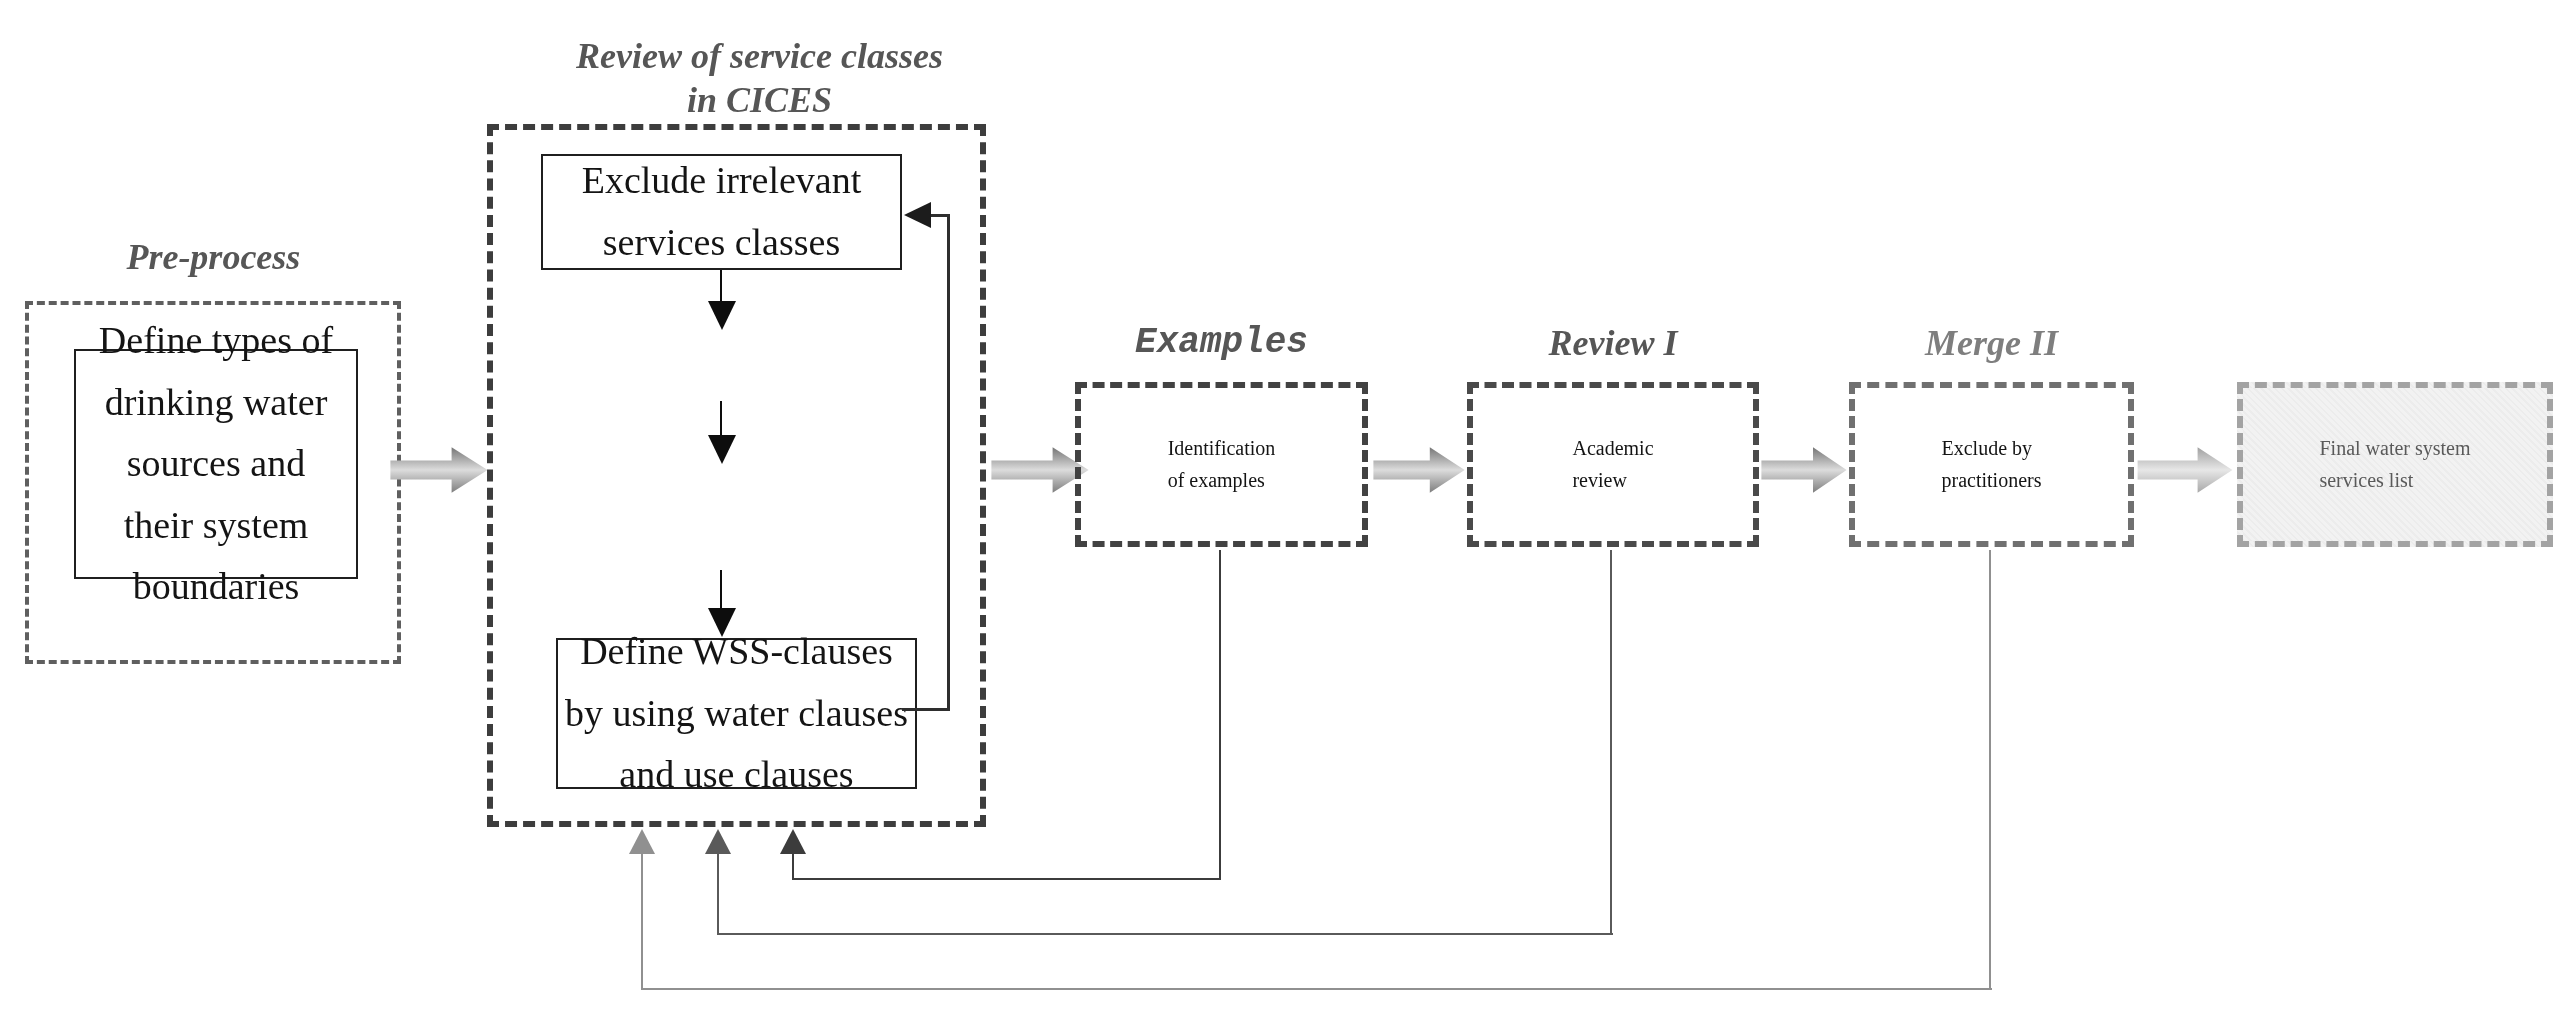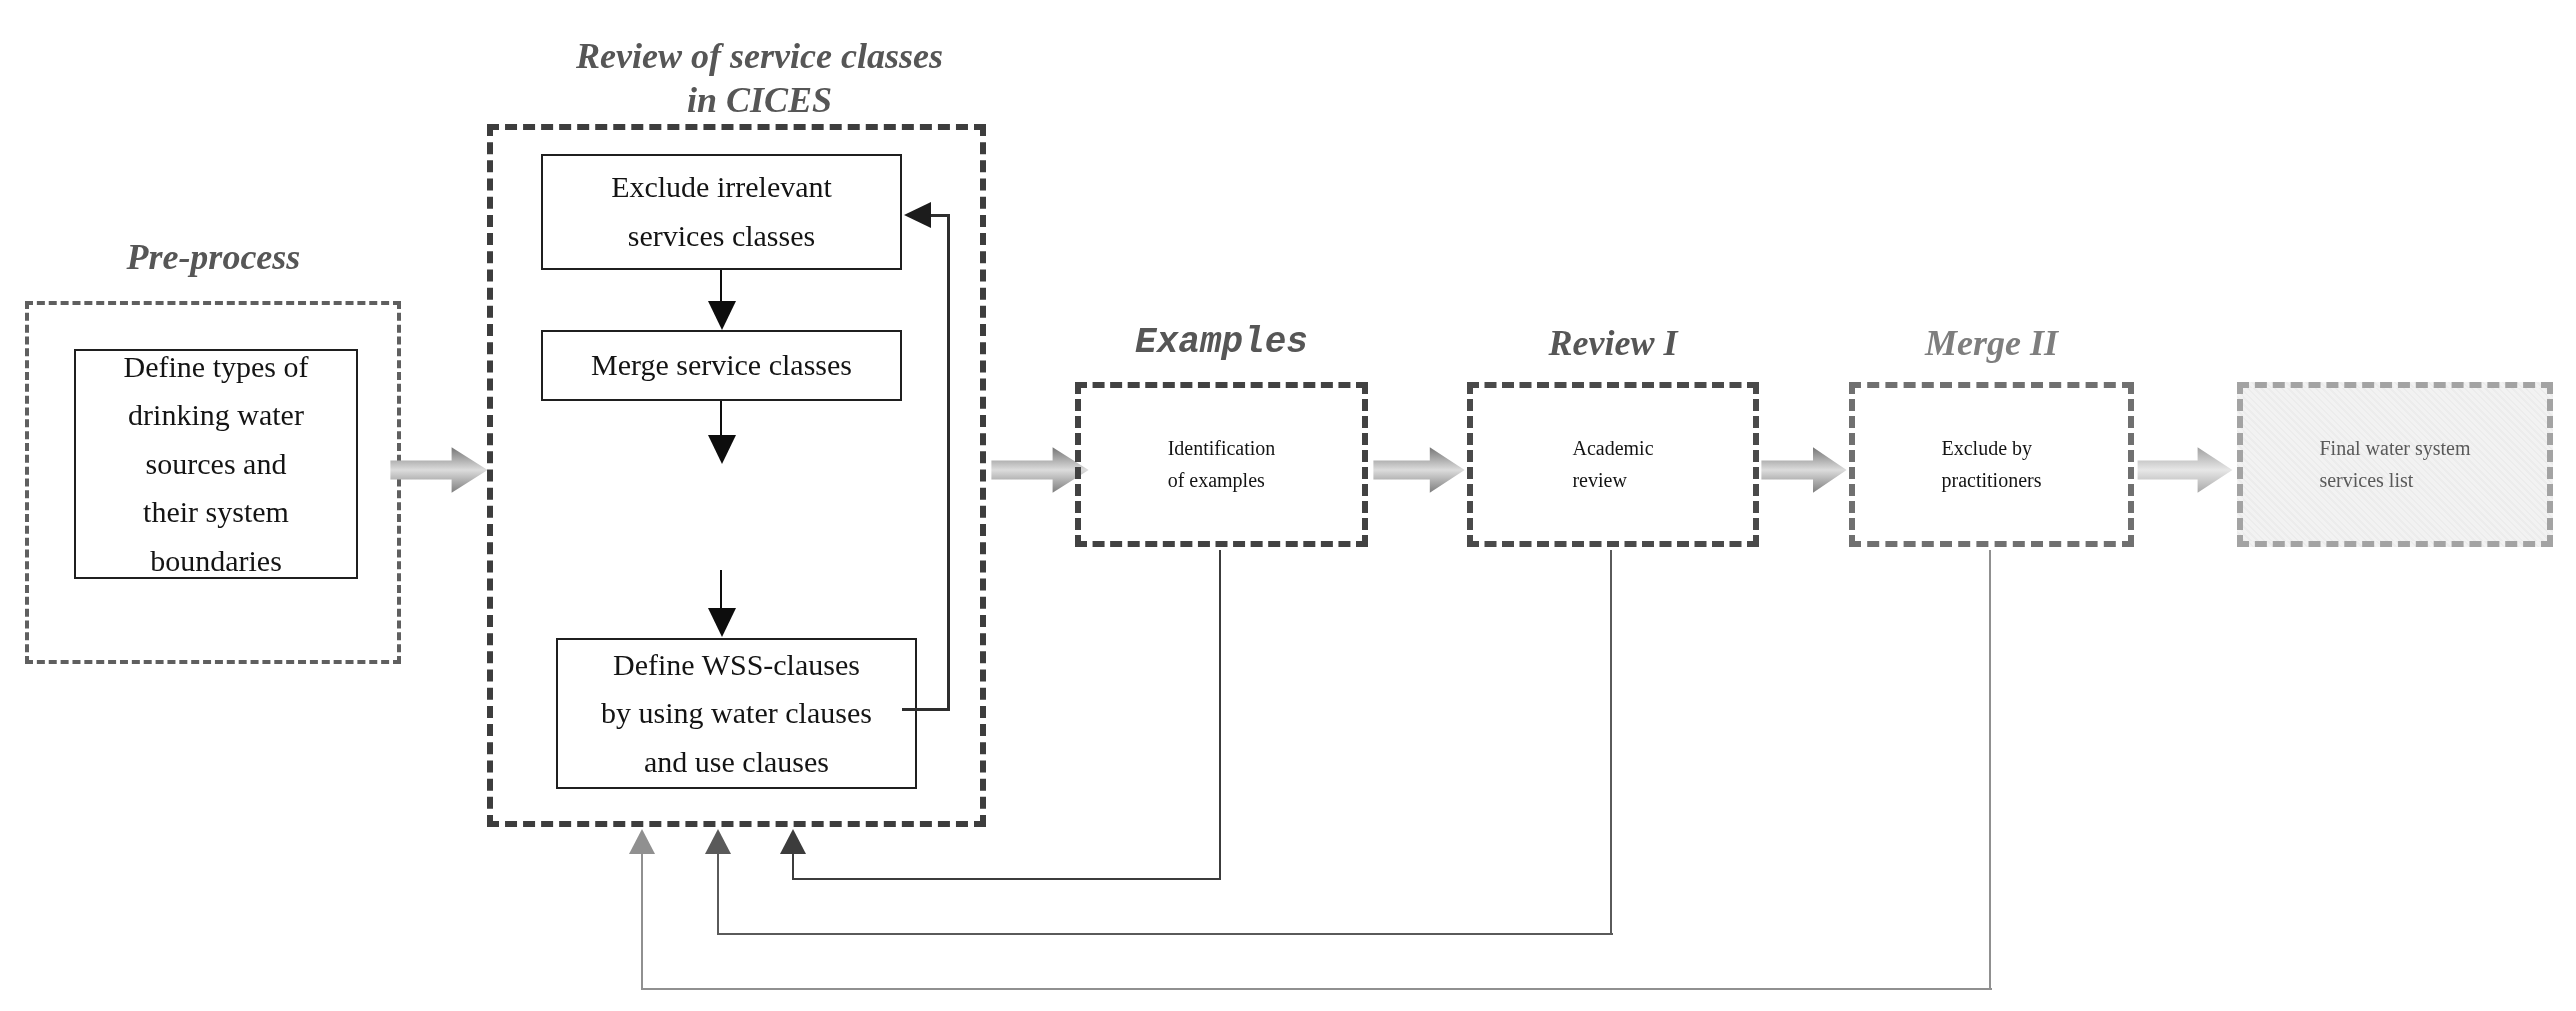--- a/index.html
+++ b/index.html
@@ -15,21 +15,21 @@
   }
   html,body{margin:0;padding:0;background:#ffffff;}
   #canvas{position:relative;width:2576px;height:1011px;background:#ffffff;overflow:hidden;
           font-family:"Liberation Serif","DejaVu Serif",serif;}
   .abs{position:absolute;}
   .stage-label{font-style:italic;font-weight:bold;font-size:36px;color:var(--label_gray);
                text-align:center;white-space:pre-line;line-height:44px;}
   .dashed-box{position:absolute;box-sizing:border-box;border-style:dashed;background:transparent;}
   .solid-box{position:absolute;box-sizing:border-box;border:2.4px solid var(--line_black);
              display:flex;align-items:center;justify-content:center;text-align:center;
-             font-size:30px;color:var(--text_dark);line-height:1.62;white-space:pre-line;background:#fff;}
+             font-size:38px;color:var(--text_dark);line-height:1.62;white-space:pre-line;background:#fff;}
   .stage-text{position:absolute;display:flex;align-items:center;justify-content:center;
               text-align:left;font-size:20px;color:var(--text_dark);line-height:1.58;white-space:pre-line;}
   .vline,.hline{position:absolute;}
   .tri-down{position:absolute;width:0;height:0;border-left:14px solid transparent;
             border-right:14px solid transparent;border-top:29px solid #0d0d0d;}
   .tri-left{position:absolute;width:0;height:0;border-top:13.3px solid transparent;
             border-bottom:13.3px solid transparent;border-right:27px solid #1c1c1c;}
   .tri-up{position:absolute;width:0;height:0;border-left:13.3px solid transparent;
           border-right:13.3px solid transparent;}
   .grad-arrow{position:absolute;}
@@ -72,21 +72,20 @@
 in CICES</div>
 
   <div class="dashed-box" style="left:487px;top:124px;width:499px;height:703px;border-width:6px;border-color:var(--dash_dark);"></div>
 
   <div class="solid-box" style="left:541px;top:154px;width:361px;height:116px;">Exclude irrelevant
 services classes</div>
 
   <div class="vline" style="left:720px;top:270px;width:1.8px;height:33px;background:#0d0d0d;"></div>
   <div class="tri-down" style="left:708px;top:301px;"></div>
 
-  <div class="solid-box" style="left:541px;top:330px;width:361px;height:71px;">Merge service classes</div>
 
   <div class="vline" style="left:720px;top:401px;width:1.8px;height:36px;background:#0d0d0d;"></div>
   <div class="tri-down" style="left:708px;top:435px;"></div>
 
 
   <div class="vline" style="left:720px;top:570px;width:1.8px;height:39px;background:#0d0d0d;"></div>
   <div class="tri-down" style="left:708px;top:608px;"></div>
 
   <div class="solid-box" style="left:556px;top:638px;width:361px;height:151px;">Define WSS-clauses
 by using water clauses

